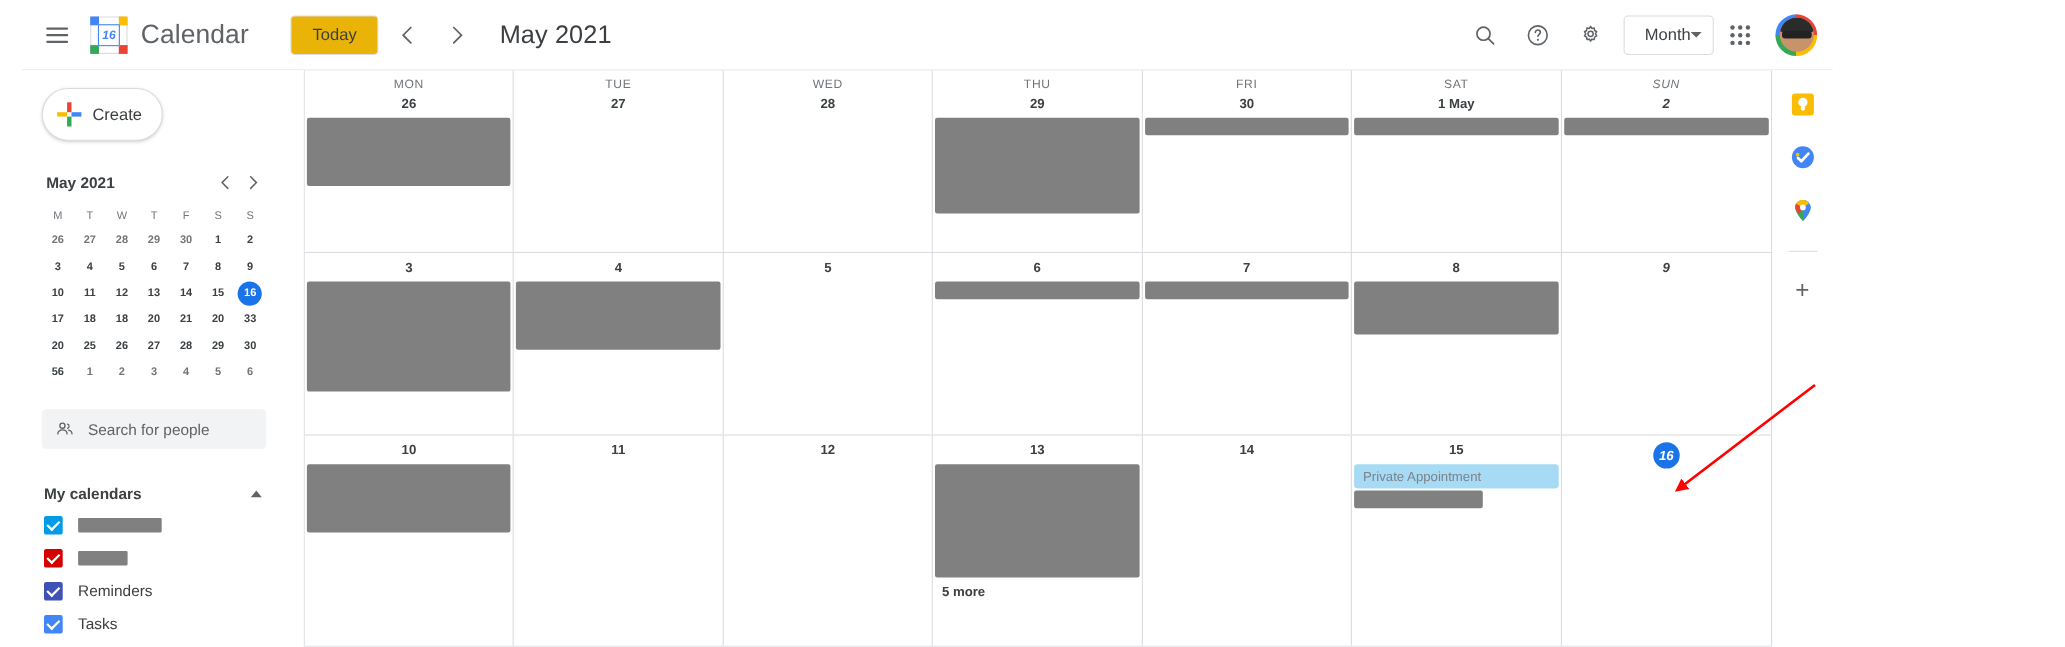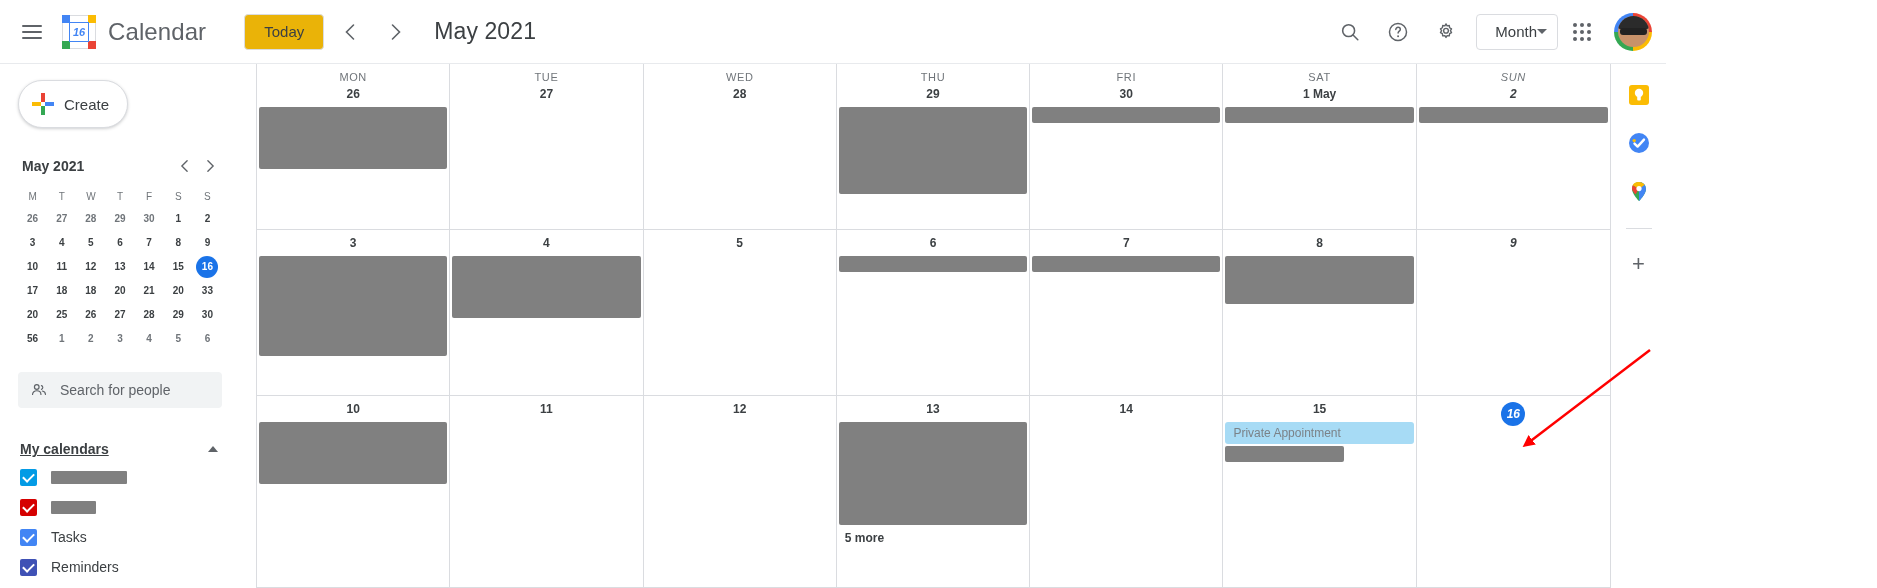--- a/index.html
+++ b/index.html
@@ -4,21 +4,21 @@
 <style>
   * { box-sizing: border-box; }
   html, body {
     margin: 0; padding: 0;
     width: 1877px; height: 588px;
     overflow: hidden;
     background: #ffffff;
     font-family: "Liberation Sans", sans-serif;
     color: #3c4043;
   }
-  #app { width: 1666px; height: 588px; display: flex; flex-direction: column; }
+  #app { width: 1666px; height: 588px; display: flex; flex-direction: column; padding-left: 20px; }
 
   
   .topbar {
     height: 64px; min-height: 64px;
     display: flex; align-items: center;
     padding: 0 14px 0 8px;
     border-bottom: 1px solid #e8eaed;
     background: #fff;
   }
   .icon-btn {
@@ -103,21 +103,21 @@
     margin: 22px 18px 0 18px; height: 36px; width: 204px;
     background: #f1f3f4; border-radius: 4px;
     display: flex; align-items: center; gap: 12px; padding: 0 12px;
     font-size: 14px; color: #5f6368; cursor: text;
   }
 
   .cal-section { margin: 28px 18px 0 18px; width: 216px; }
   .cal-section-head {
     display: flex; align-items: center; justify-content: space-between;
     font-size: 14px; color: #3c4043; font-weight: bold; cursor: pointer;
-    height: 26px; padding-left: 2px; text-decoration: underline;
+    height: 26px; padding-left: 2px;
   }
   .chev-up { width: 0; height: 0; border-left: 5px solid transparent; border-right: 5px solid transparent; border-bottom: 6px solid #5f6368; margin-right: 16px; }
   .cal-item { display: flex; align-items: center; gap: 14px; height: 30px; padding-left: 2px; cursor: pointer; }
   .cbox { width: 17px; height: 17px; border-radius: 2px; flex: none; position: relative; }
   .cbox::after {
     content: ""; position: absolute; left: 5px; top: 2px; width: 5px; height: 9px;
     border: solid #fff; border-width: 0 2px 2px 0; transform: rotate(45deg);
   }
   .cal-label { font-size: 14px; color: #3c4043; white-space: nowrap; }
   .redacted { background: #808080; height: 13px; border-radius: 1px; display: inline-block; }
@@ -353,26 +353,26 @@
         <div id="cal-list">
             <div class="cal-item">
               <div class="cbox" style="background: rgb(3, 155, 229);"></div>
               <div class="redacted" style="width: 76px;"></div>
             </div>
             <div class="cal-item">
               <div class="cbox" style="background: rgb(213, 0, 0);"></div>
               <div class="redacted" style="width: 45px;"></div>
             </div>
             <div class="cal-item">
+              <div class="cbox" style="background: rgb(63, 81, 181);"></div>
+              <div class="cal-label">Reminders</div>
+            </div>
+            <div class="cal-item">
               <div class="cbox" style="background: rgb(66, 133, 244);"></div>
               <div class="cal-label">Tasks</div>
-            </div>
-            <div class="cal-item">
-              <div class="cbox" style="background: rgb(63, 81, 181);"></div>
-              <div class="cal-label">Reminders</div>
             </div>
           </div>
       </div>
     </div>
 
     <div class="grid-wrap">
       <div class="weeks" id="weeks">
           <div class="week w1">
             <div class="cell">
               <div class="cell-dow">MON</div>

